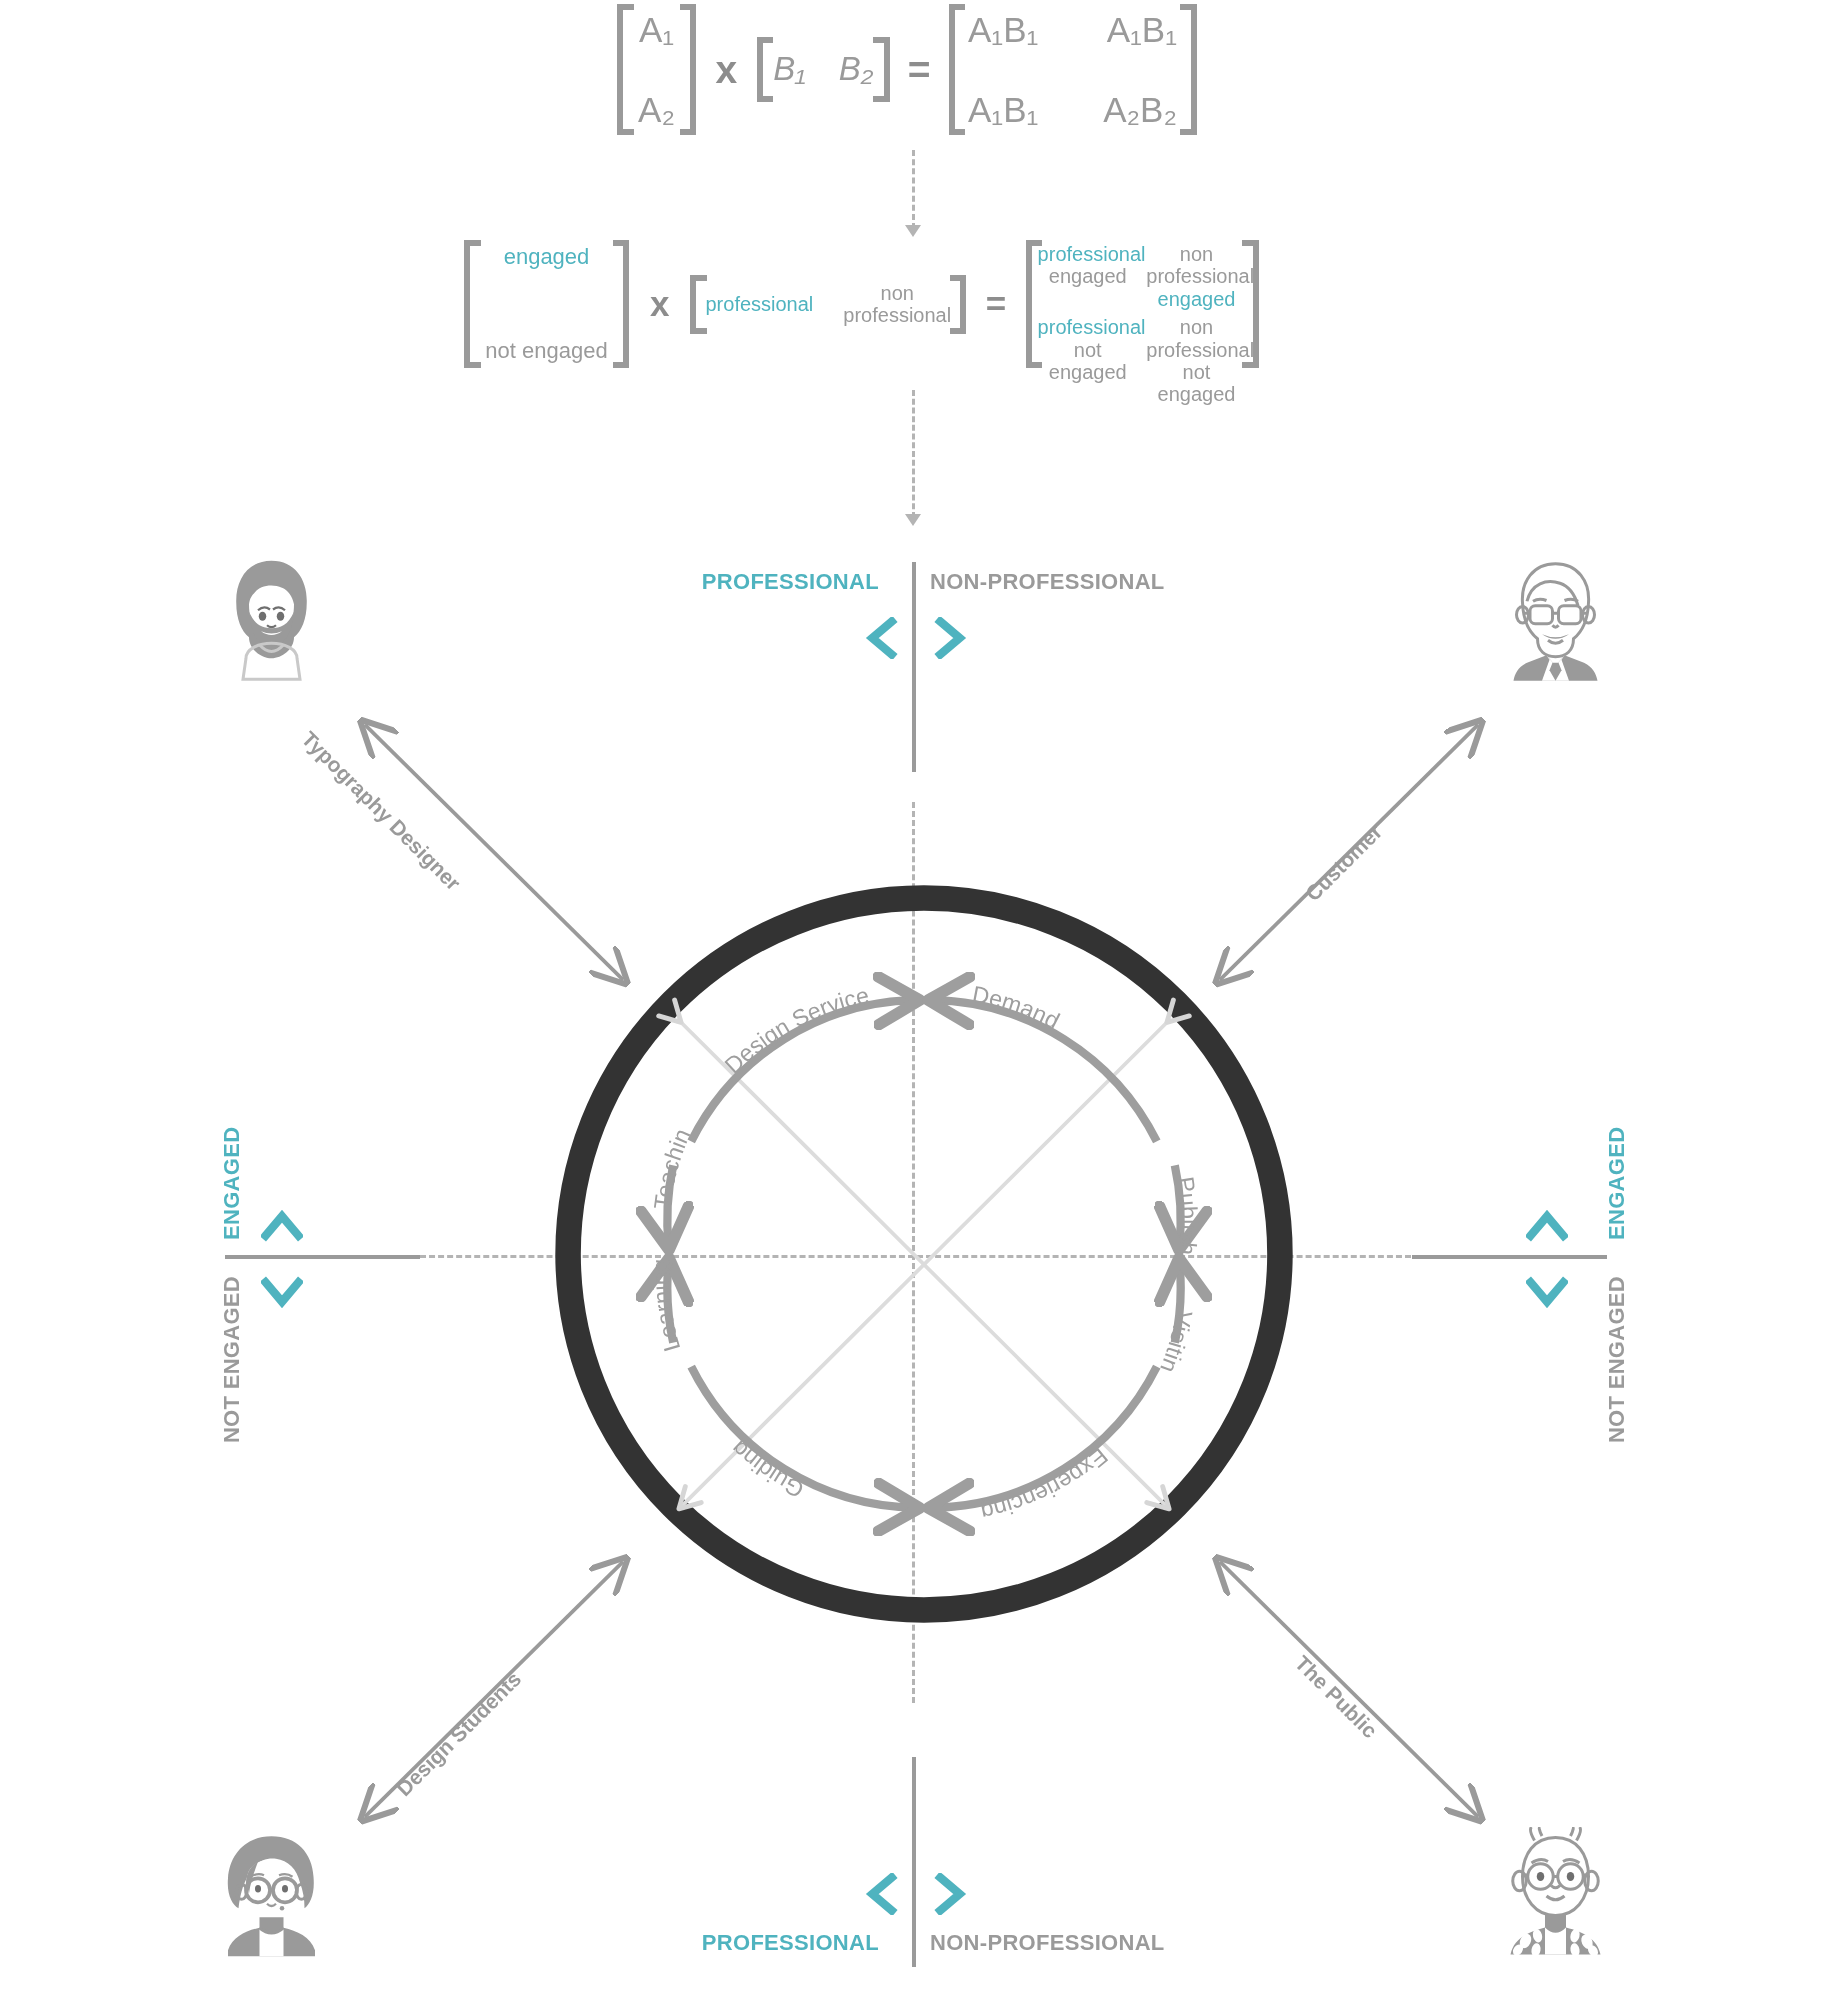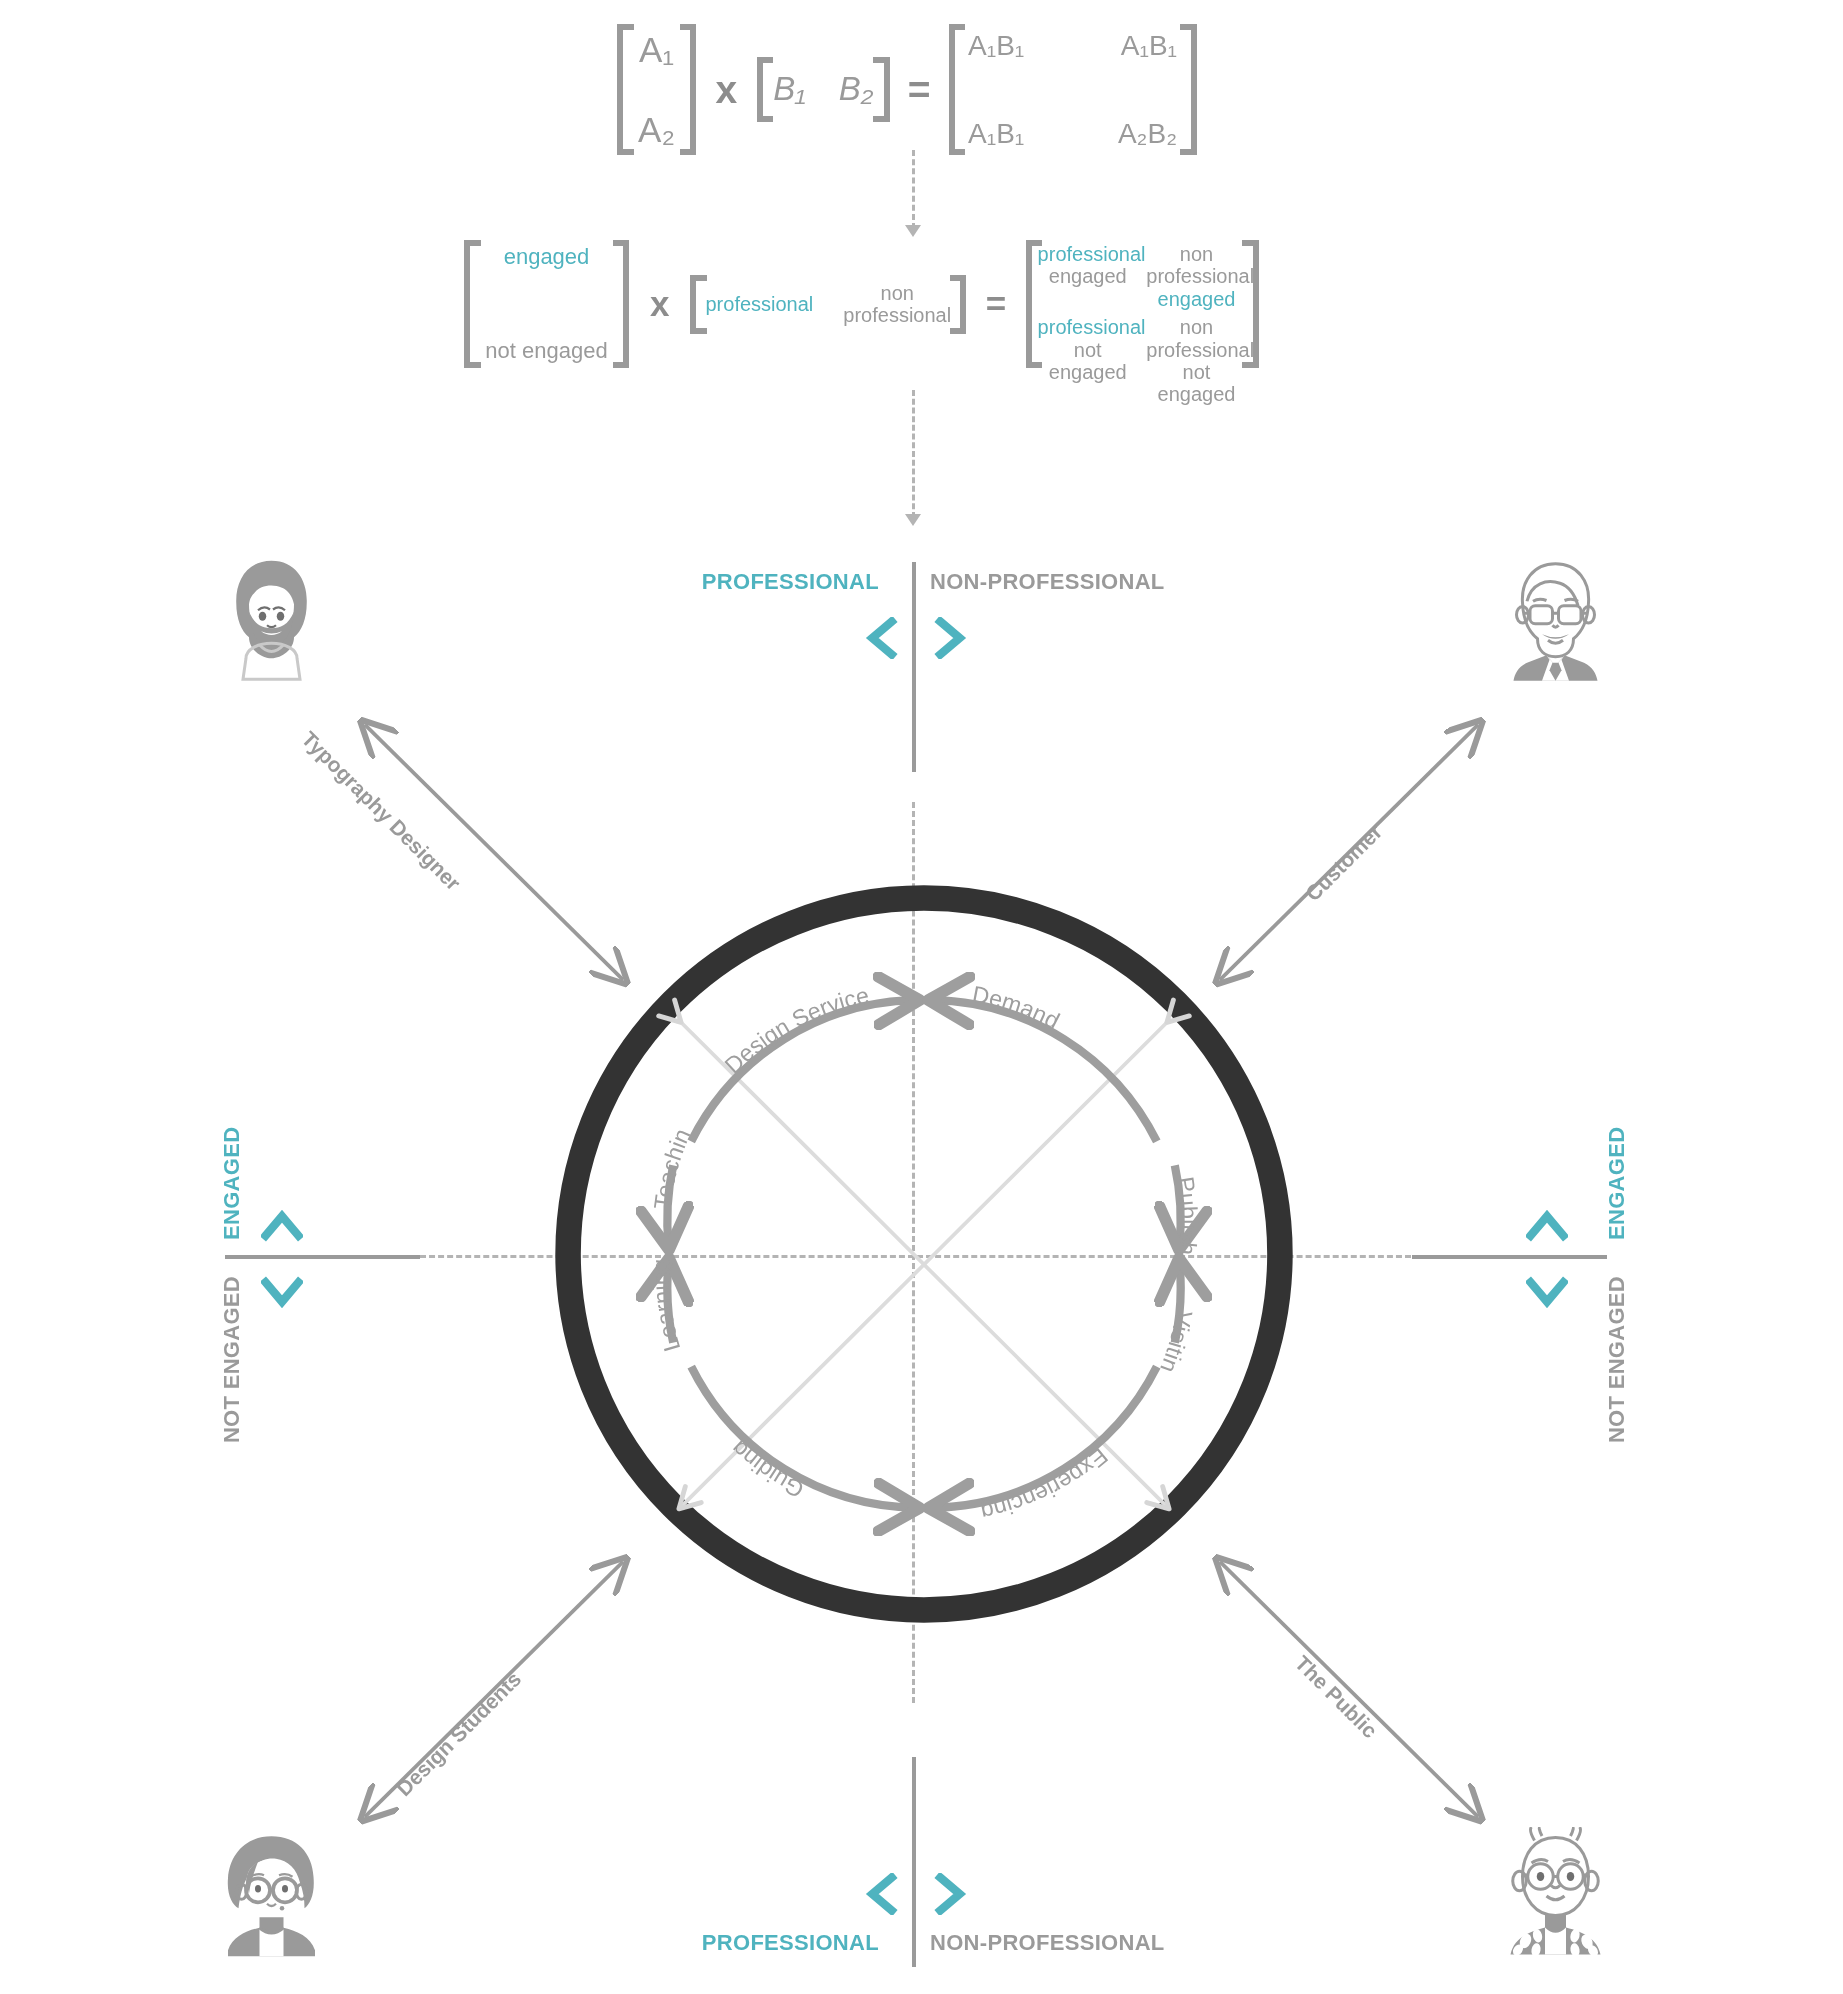--- a/index.html
+++ b/index.html
@@ -23,30 +23,30 @@
   .bracket:before{left:0;border-left:6.8px solid #9a9a9a;}
   .bracket:after{right:0;border-right:6.8px solid #9a9a9a;}
 
   .mtxcell{color:#9a9a9a;text-align:center;line-height:1.12;}
   .teal{color:#4FB3BF;}
   .grey{color:#9a9a9a;}
 
   .opx{color:#8d8d8d;font-weight:bold;}
 
   
-  #eq1{left:617px;top:24px;}
+  #eq1{left:617px;top:4px;}
   #eq1 .bigA{width:79px;height:131px;padding:0 19.5px;flex-direction:column;justify-content:space-between;}
   #eq1 .bigA .mtxcell{font-size:35px;padding:6px 0;}
   #eq1 .opx{font-size:39px;margin:0 19.5px;}
   #eq1 .rowB{height:65px;padding:0 16.5px;gap:33px;}
   #eq1 .rowB .mtxcell{font-size:33px;font-style:italic;}
   #eq1 .eqsign{font-size:39px;color:#8d8d8d;font-weight:bold;margin:0 18px;}
   #eq1 .bigR{width:248px;height:131px;padding:0 19.5px;flex-direction:column;justify-content:space-between;}
   #eq1 .bigR .rrow{display:flex;width:100%;justify-content:space-between;padding:6px 0;}
-  #eq1 .bigR .mtxcell{font-size:28px;}
+  #eq1 .bigR .mtxcell{font-size:35px;}
 
   
   #eq2{left:464px;top:240px;}
   #eq2 .colA{width:165px;height:128px;padding:0 15px;flex-direction:column;justify-content:space-between;}
   #eq2 .colA .mtxcell{font-size:22px;padding:4.5px 0;}
   #eq2 .opx{font-size:35px;margin:0 21px;}
   #eq2 .rowB{height:59px;padding:0 15px;gap:30px;align-items:center;}
   #eq2 .rowB .mtxcell{font-size:20px;}
   #eq2 .eqsign{font-size:35px;color:#8d8d8d;font-weight:bold;margin:0 19.5px;}
   #eq2 .bigR{width:233px;height:128px;padding:0 12px;flex-direction:column;justify-content:space-between;}

